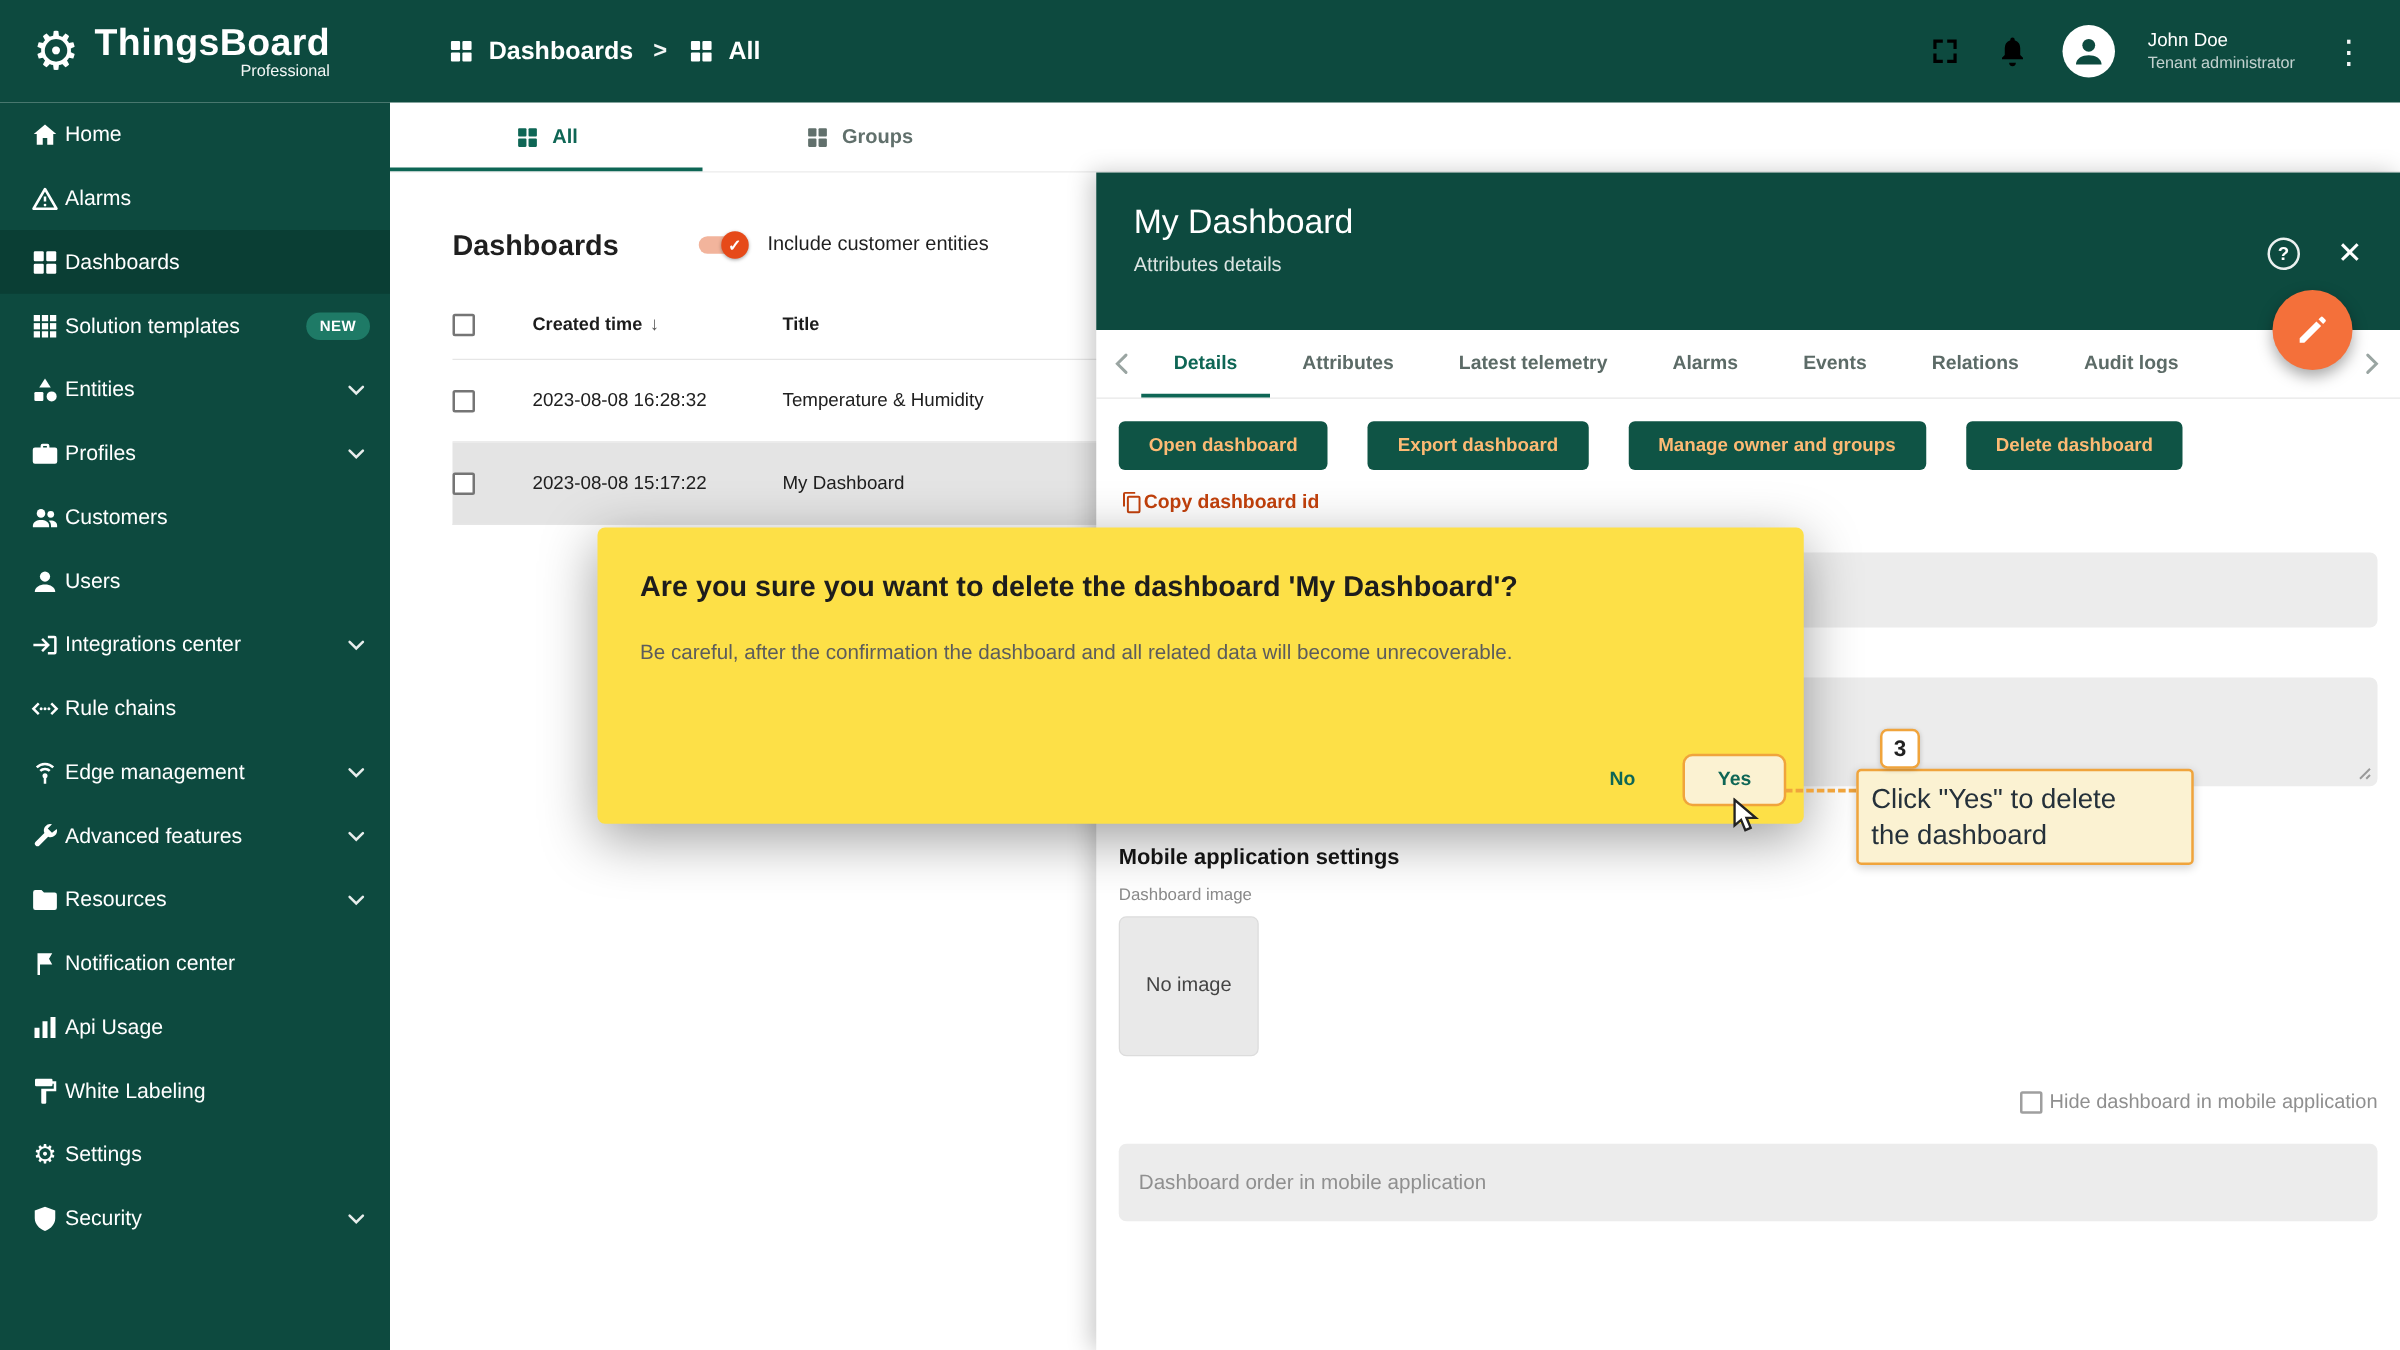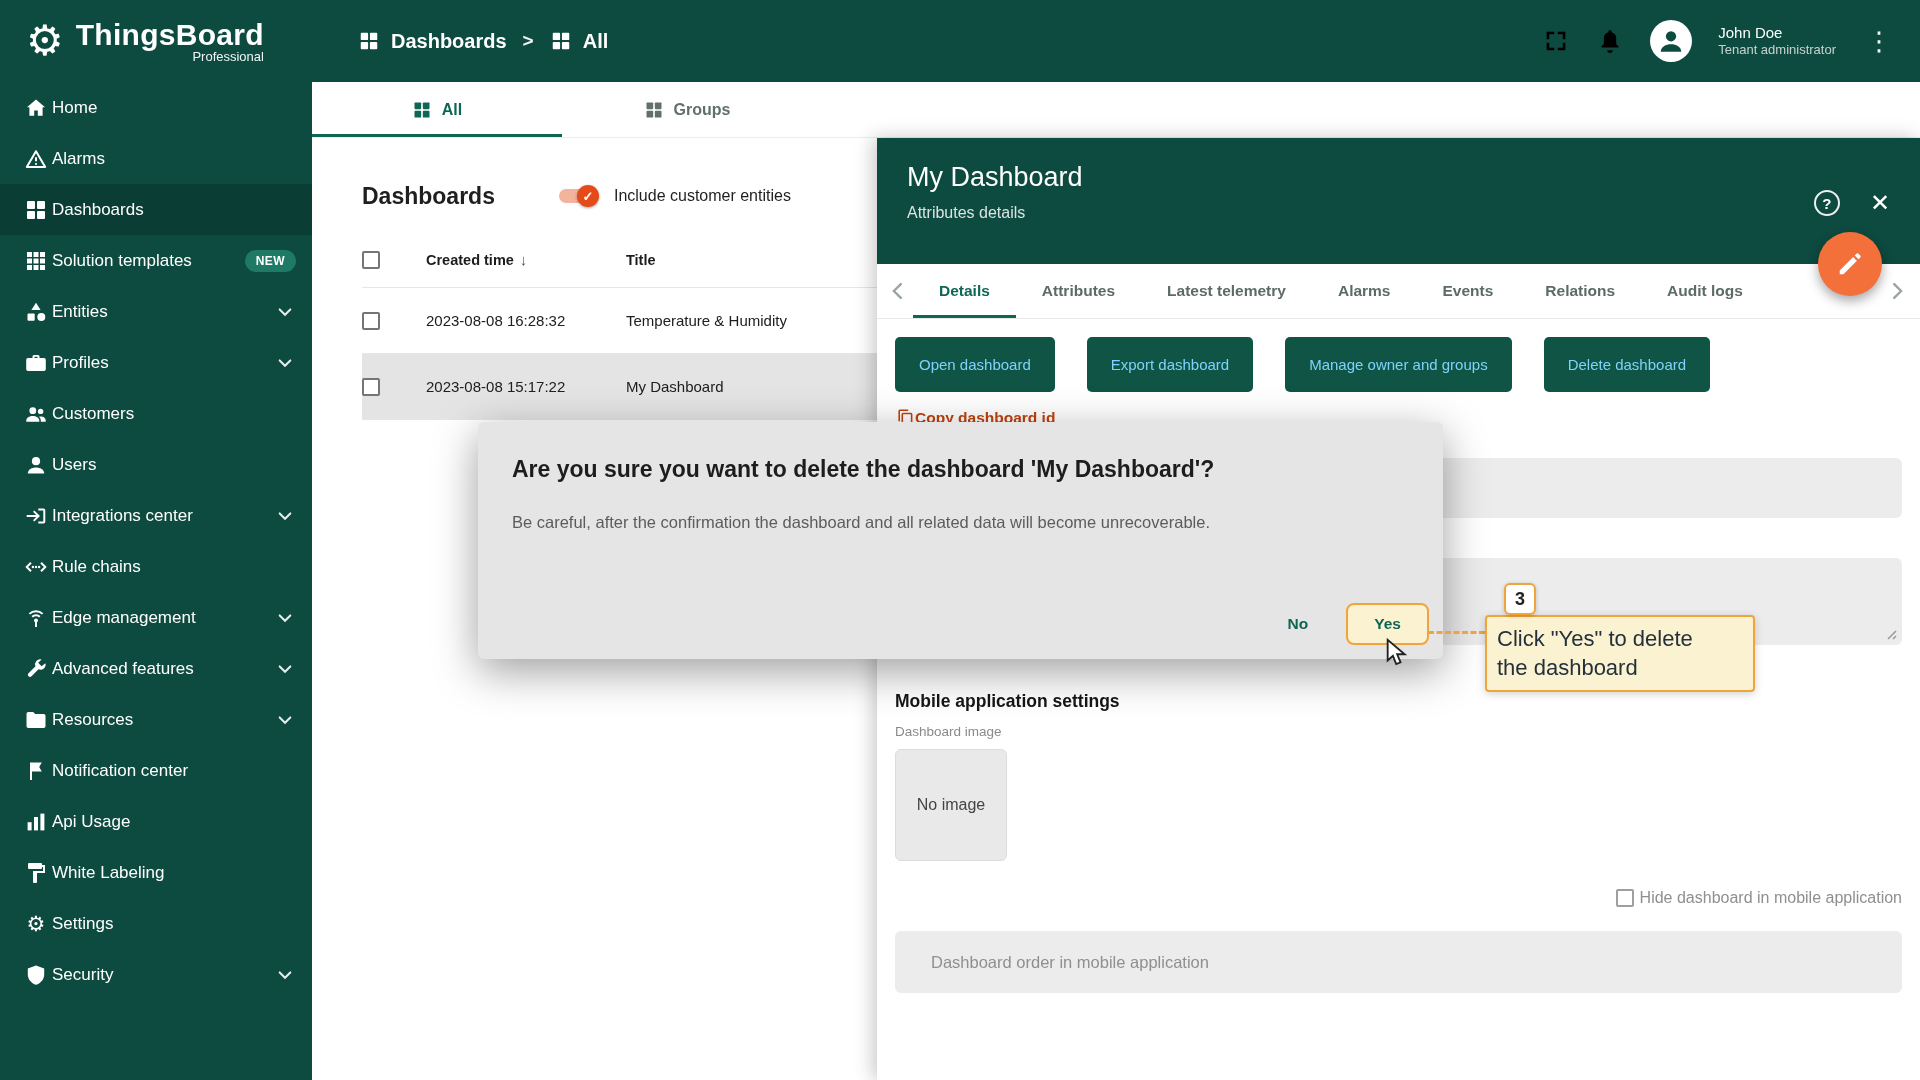--- a/index.html
+++ b/index.html
@@ -99,40 +99,40 @@
                  padding:0 8px 0 6px; color:#5c6b67; }
   .dt-chev { width:26px; height:26px; color:#9aa5a2; margin:0 2px; cursor:pointer; flex:none; }
   .dt-chev.right { margin-left:auto; }
   .dtab { padding:0 26px; font-size:15.5px; font-weight:600; height:100%; display:flex; align-items:center;
           position:relative; white-space:nowrap; cursor:pointer; }
   .dtab.active { color:var(--accent,#0e6655); }
   .dtab.active::after { content:""; position:absolute; left:0; right:0; bottom:0; height:3px;
                         background:var(--accent,#0e6655); }
   .drawer-body { padding:0 18px; position:relative; }
   .action-row { display:flex; gap:32px; margin-top:18px; }
-  .btn { height:55px; background:var(--teal-btn,#0f5445); color:#7dd3fc; border:none; border-radius:5px;
-         font-size:15px; font-weight:400; padding:0 24px; font-family:inherit; cursor:pointer; white-space:nowrap; }
+  .btn { height:39px; background:var(--teal-btn,#0f5445); color:#fdba74; border:none; border-radius:5px;
+         font-size:15px; font-weight:700; padding:0 24px; font-family:inherit; cursor:pointer; white-space:nowrap; }
   .copy-row { display:flex; align-items:center; margin-top:16px; color:#c2410c;
               font-weight:700; font-size:15.5px; cursor:pointer; }
   .copy-row .ic { width:20px; height:20px; }
   .field { background:#ececec; border-radius:6px; }
   .field-title { height:60px; margin-top:30px; }
   .field-desc { height:87px; margin-top:40px; position:relative; }
   .resize-h { position:absolute; right:5px; bottom:5px; }
   .mobile-heading { margin-top:46px; font-size:17.5px; font-weight:600; color:#161616; }
   .img-label { margin-top:12px; font-size:13.5px; color:#8a8a8a; }
   .noimg { margin-top:10px; width:112px; height:112px; background:#e9e9e9; border:1px solid #dcdcdc;
            border-radius:6px; display:flex; align-items:center; justify-content:center;
            font-size:16px; color:#444; }
   .hide-row { margin-top:28px; display:flex; align-items:center; gap:6px; color:#8f8f8f; font-size:16px;justify-content:flex-end; }
-  .order-field { margin-top:24px; height:62px; display:flex; align-items:center; padding:0 36px;
+  .order-field { margin-top:24px; height:62px; display:flex; align-items:center; padding:0 16px;
                  font-size:16.5px; color:#8f8f8f; }
 
   
-  .dialog { position:absolute; left:478px; top:422px; width:965px; height:237px; background:#e5e5e5;
+  .dialog { position:absolute; left:478px; top:422px; width:965px; height:237px; background:#fde047;
             border-radius:6px; box-shadow:0 12px 44px rgba(0,0,0,.38); z-index:40; padding:34px 34px 0; }
   .dlg-title { font-size:23px; font-weight:700; color:#1d1d1d; }
   .dlg-body { margin-top:30px; font-size:16.5px; color:#5c5c5c; }
   .dlg-actions { position:absolute; right:14px; bottom:14px; display:flex; align-items:center; gap:18px; }
   .btn-flat { color:var(--accent,#0e6655); font-weight:700; font-size:15.5px; background:none; border:none;
               padding:10px 20px; font-family:inherit; cursor:pointer; }
   .btn-yes { background:var(--hl-bg,#fbf2d2); border:2px solid var(--hl-border,#f0a43c); border-radius:8px;
              padding:10px 26px; }
 
   

